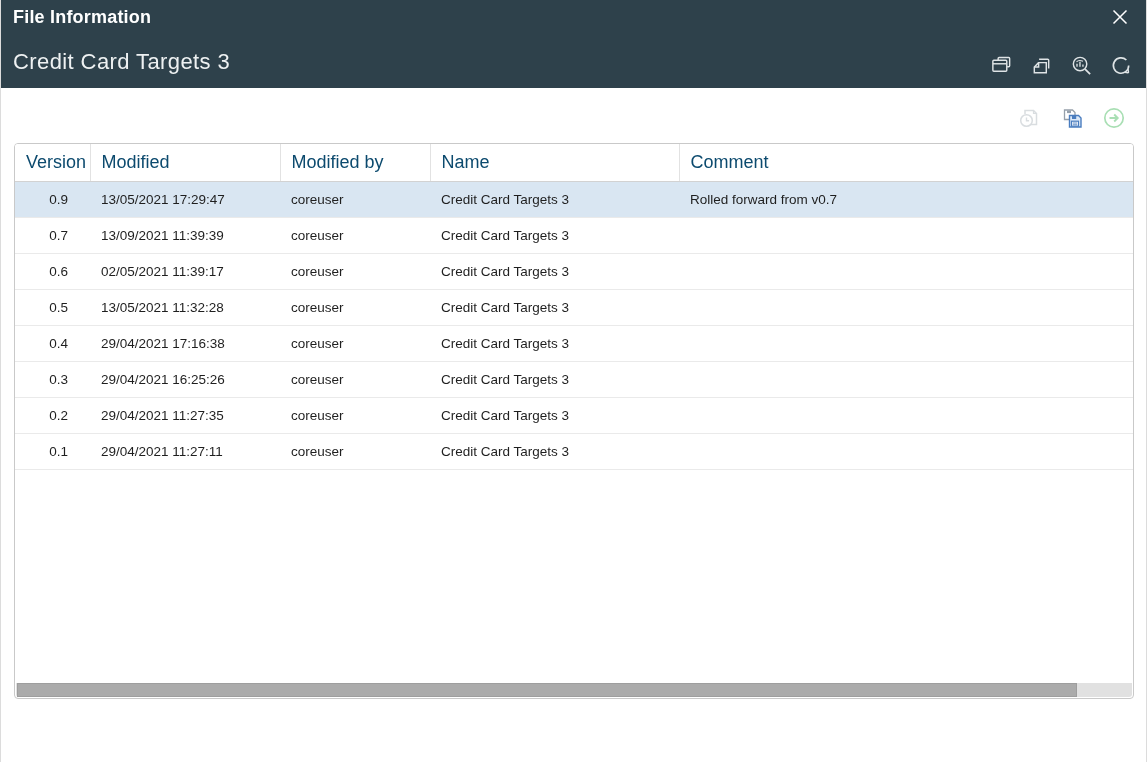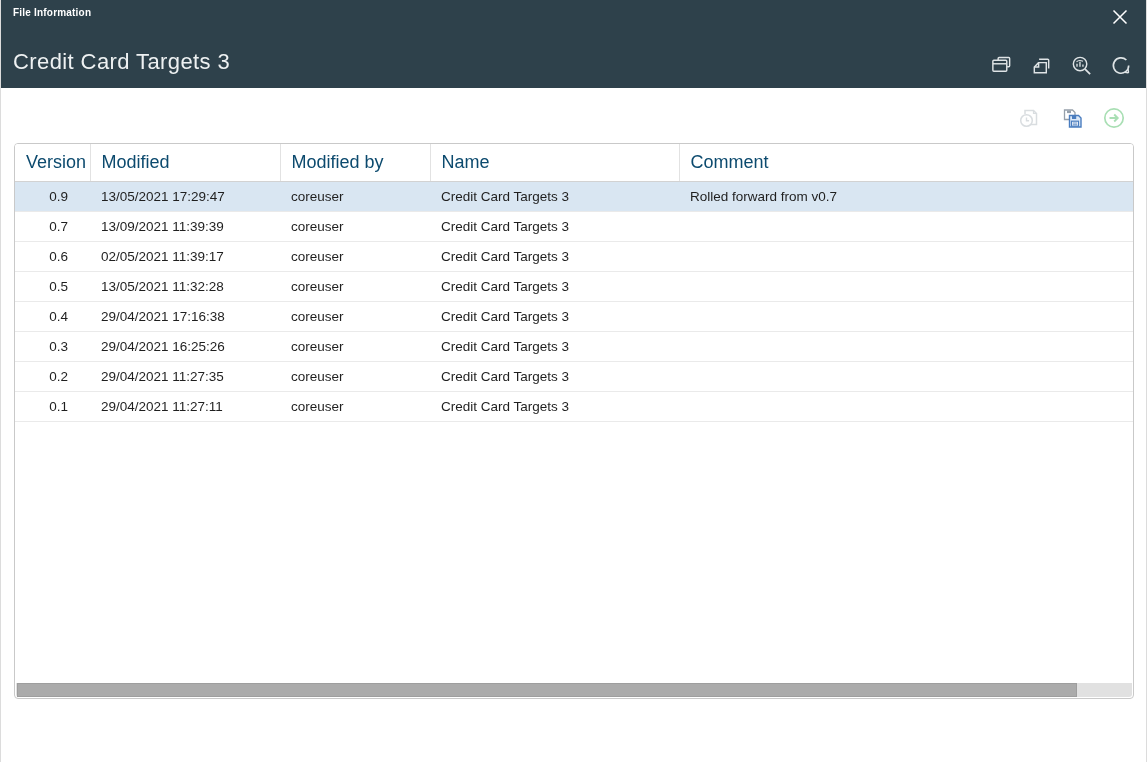--- a/index.html
+++ b/index.html
@@ -18,21 +18,21 @@
 
   
   .header {
     position: relative;
     height: 88px;
     background: #2e414b;
     color: #ffffff;
   }
   .dialog-title {
     position: absolute; left: 12px; top: 7px;
-    font-size: 10px; font-weight: bold; letter-spacing: 0.2px;
+    font-size: 18px; font-weight: bold; letter-spacing: 0.2px;
     color: #ffffff;
   }
   .close-btn {
     position: absolute; right: 15px; top: 8px;
     width: 22px; height: 22px; cursor: pointer;
     display: flex; align-items: center; justify-content: center;
   }
   .file-title {
     position: absolute; left: 12px; bottom: 13px;
     font-size: 22px; font-weight: 400; letter-spacing: 0.4px;
@@ -92,21 +92,21 @@
   th {
     height: 37px;
     font-size: 18px; font-weight: 500; color: #0c4a6e;
     text-align: left; padding: 0 8px 0 11px;
     border-bottom: 1px solid #d2d2d2;
     background: #ffffff;
     white-space: nowrap; overflow: hidden;
   }
   th:not(:last-child) { border-right: 1px solid #e2e2e2; }
   td {
-    height: 30px;
+    height: 36px;
     font-size: 13.5px; color: #1f1f1f;
     padding: 0 8px 0 11px;
     border-bottom: 1px solid #eaeaea;
     white-space: nowrap; overflow: hidden;
   }
   td.num { text-align: right; padding-right: 22px; }
   tbody tr { cursor: pointer; }
   tbody tr.selected td { background: #d9e6f2; }
 
   

